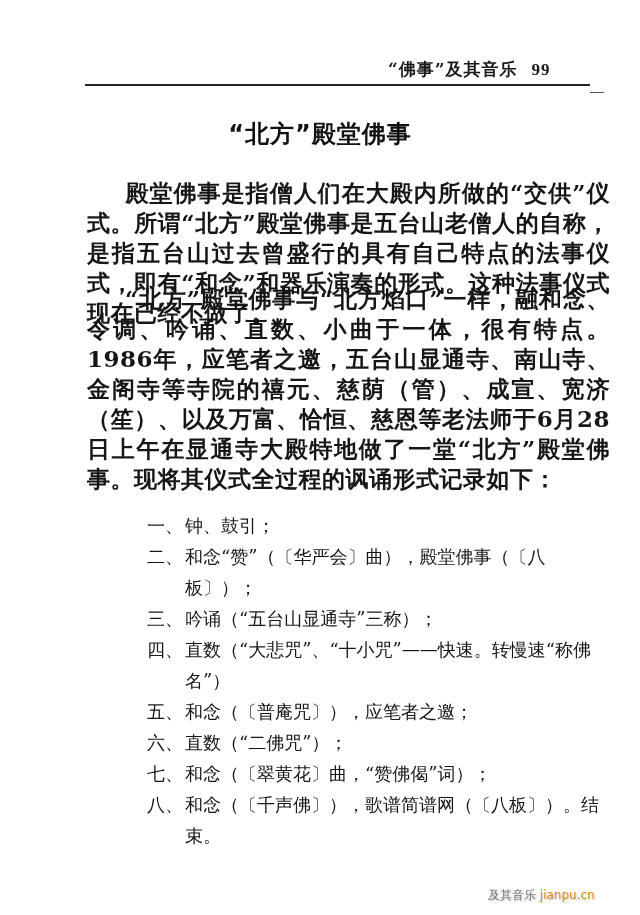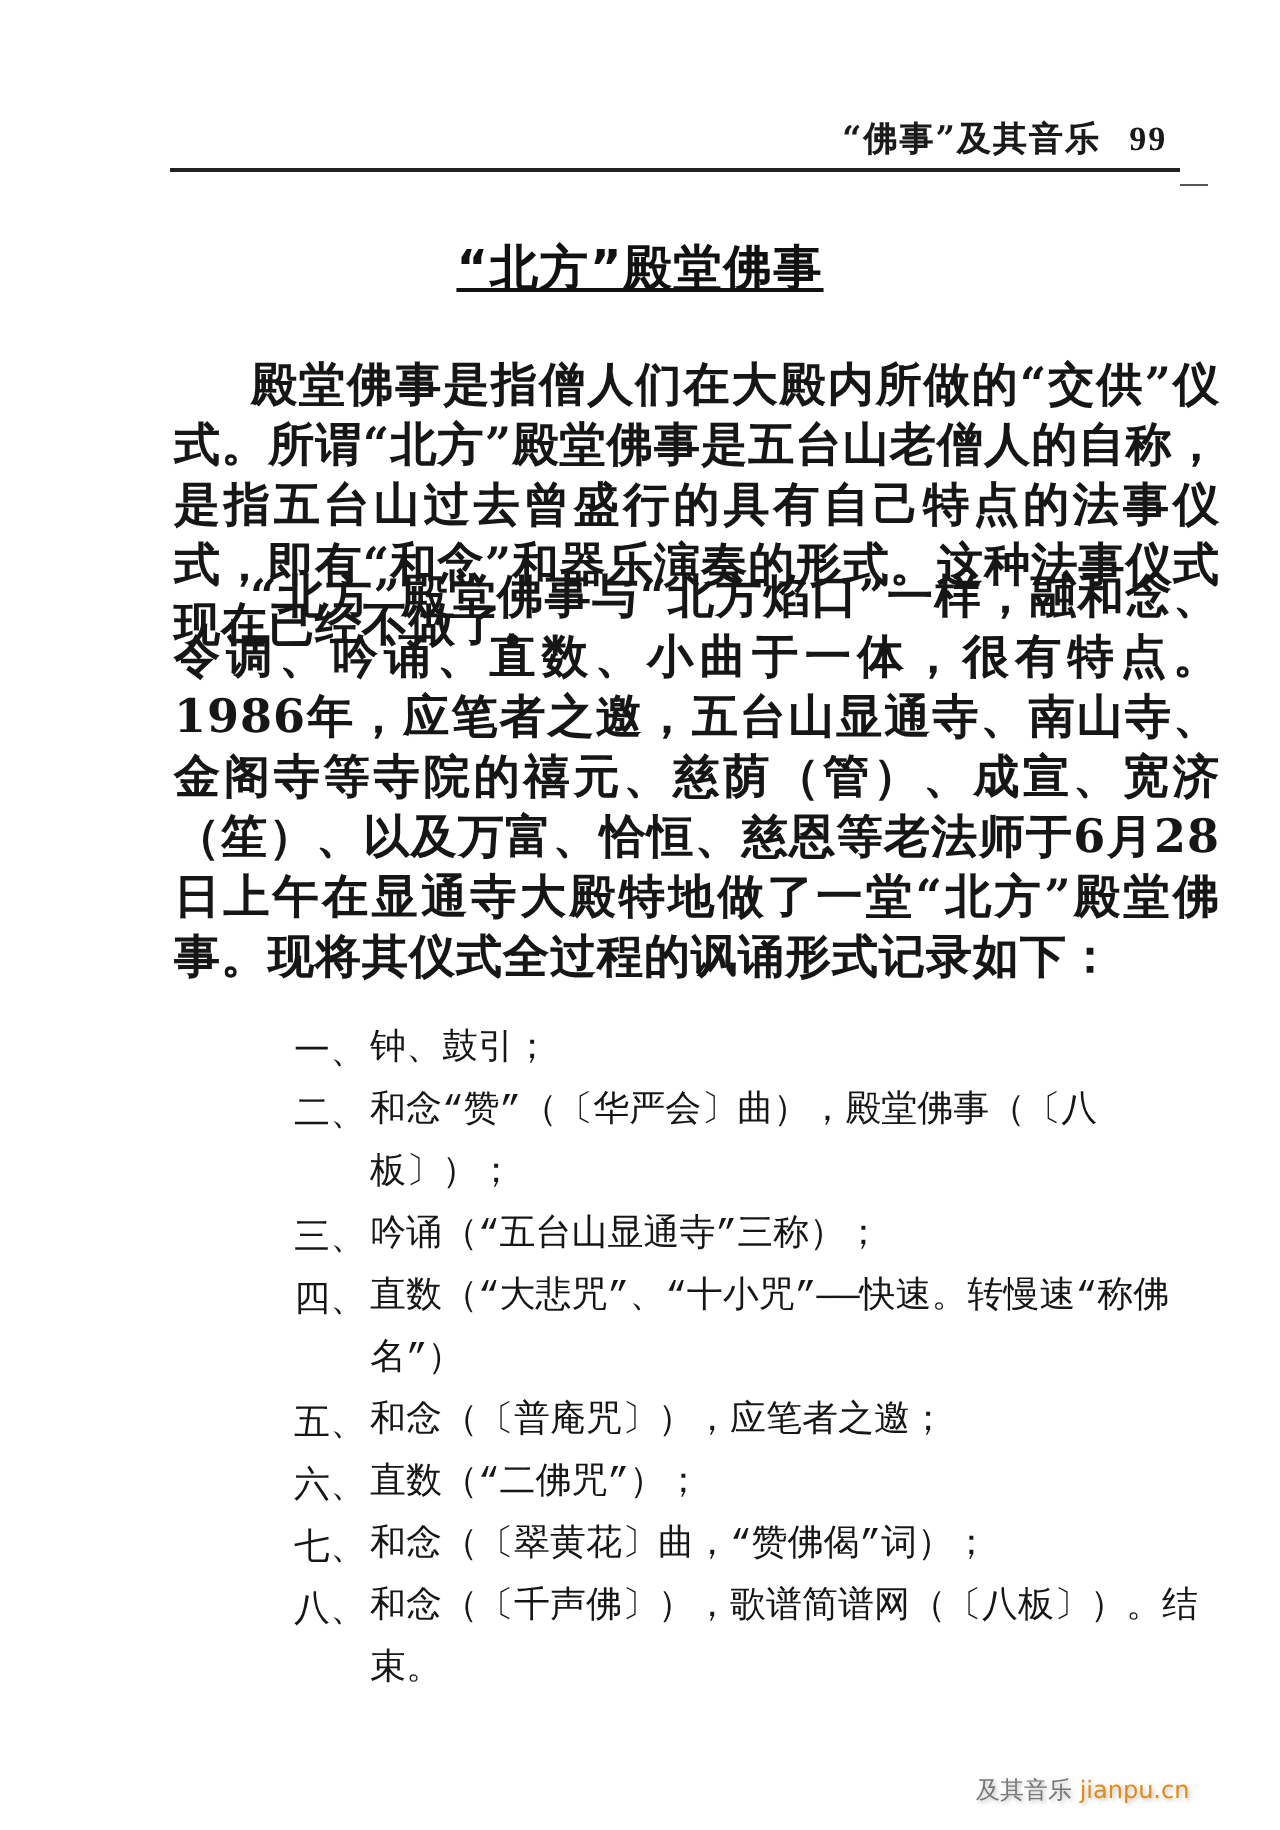--- a/index.html
+++ b/index.html
@@ -1,38 +1,38 @@
 <!DOCTYPE html>
 <html><head>
   <meta charset="utf-8">
   <style>
     html, body { margin: 0; padding: 0; }
     body {
       width: 640px; height: 915px; background: #ffffff; position: relative; overflow: hidden;
       font-family: "DejaVu Serif", "Liberation Serif", serif; color: #111;
     }
     .running-head {
-      position: absolute; left: 421px; top: 58px; font-size: 17px; font-weight: bold; letter-spacing: 1px; color: #1a1a1a;
+      position: absolute; left: 388px; top: 58px; font-size: 17px; font-weight: bold; letter-spacing: 1px; color: #1a1a1a;
     }
     .page-num { margin-left: 14px; font-family: "Liberation Serif", serif; font-weight: bold; }
     .head-rule { position: absolute; left: 85px; top: 84px; width: 505px; height: 2px; background: #222; }
     .rule-tick { position: absolute; left: 590px; top: 92px; width: 14px; height: 1px; background: #555; }
     .title {
       position: absolute; left: 0; width: 640px; top: 118px; text-align: center;
-      font-size: 24px; font-weight: bold; font-family: "DejaVu Sans", "Liberation Sans", sans-serif; letter-spacing: 1px; text-decoration: underline;
+      font-size: 24px; font-weight: bold; font-family: "DejaVu Sans", "Liberation Sans", sans-serif; letter-spacing: 1px;
     }
     .para {
       position: absolute; left: 87px; width: 523px; font-size: 23px; line-height: 30px; font-weight: bold;
       text-align: justify; letter-spacing: 0.5px; color: #161616;
     }
     .para .indent { display: inline-block; width: 38px; }
     .list { position: absolute; left: 147px; top: 510px; width: 465px; font-size: 18px; color: #161616; }
     .list-item { line-height: 31px; display: flex; }
     .list-item .num { width: 38px; flex-shrink: 0; }
-    .list-item .txt { flex: 1; font-family: Liberation Mono, monospace; }
+    .list-item .txt { flex: 1; }
     .watermark {
       position: absolute; left: 488px; top: 887px; font-size: 12px; color: #777;
       font-family: "DejaVu Sans", sans-serif; text-shadow: 1px 1px 2px #bbb;
     }
     .watermark .url { color: #e08a1a; }
   </style>
 </head>
 <body>
 
 <div class="running-head">

